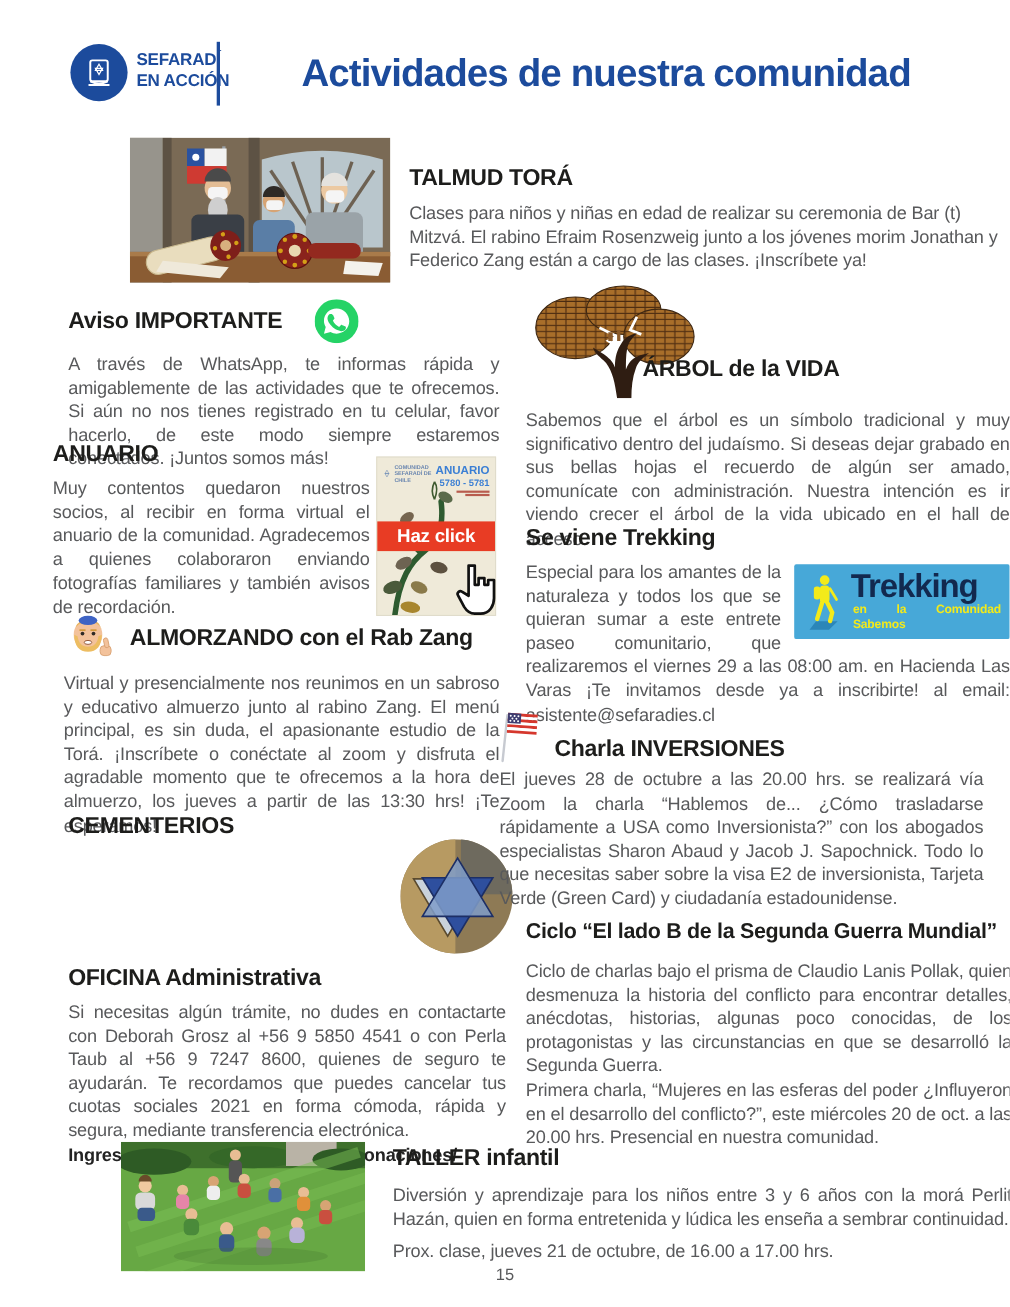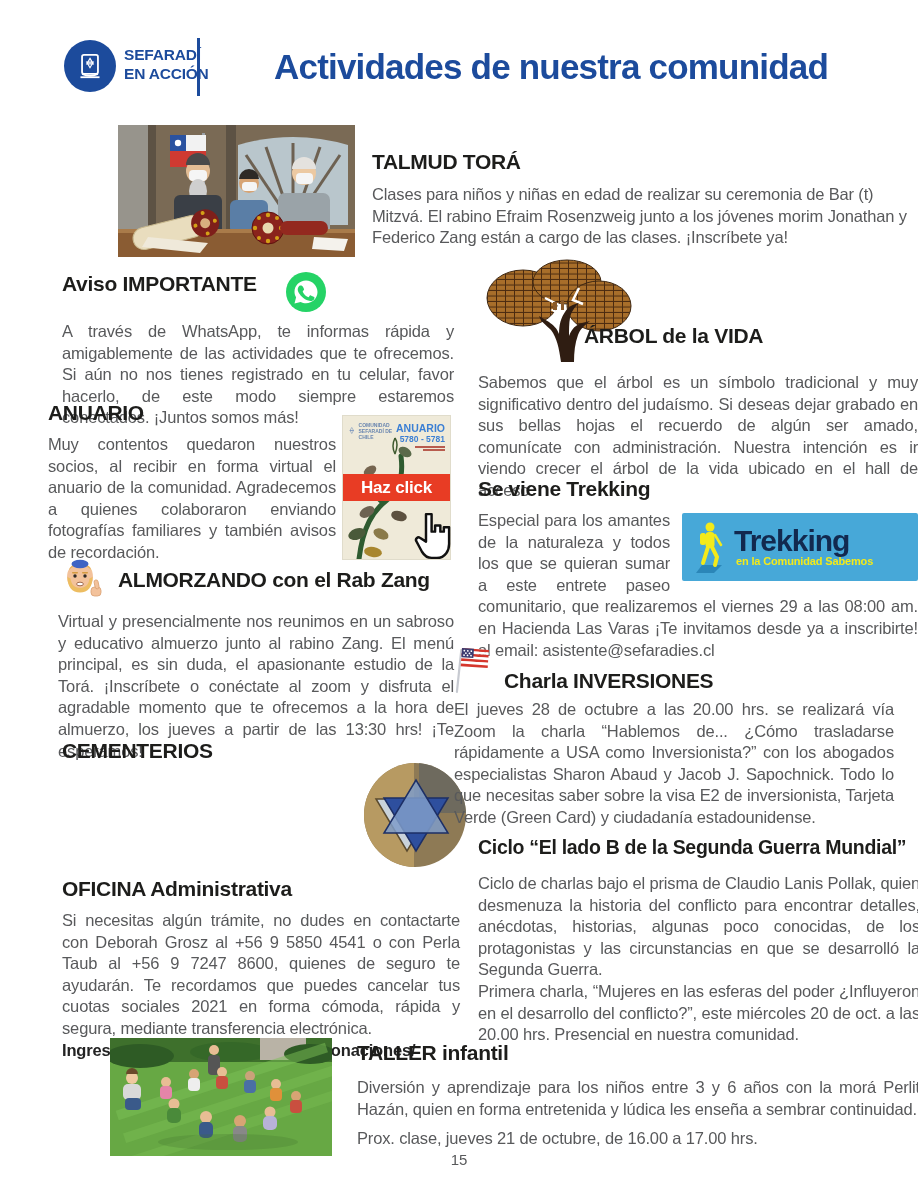--- a/index.html
+++ b/index.html
@@ -15,21 +15,21 @@
   
   .h2{font-size:21px;font-weight:700;color:#1d1d1b;letter-spacing:-0.3px;}
   .body{font-size:16.5px;line-height:1.31;color:#58595b;text-align:justify;letter-spacing:-0.15px;}
   .body.left{text-align:left;}
   .boldlink{font-weight:700;color:#232323;}
   
   .talmud-photo{left:118px;top:125px;width:237px;height:132px;overflow:hidden;}
   .talmud-text{left:372px;top:150px;width:545px;}
   .talmud-text .body{margin-top:10px;}
   .aviso{left:62px;top:272px;width:392px;}
-  .aviso-head{display:flex;gap:29px;}
+  .aviso-head{display:flex;align-items:center;gap:29px;}
   .aviso .body{margin-top:9px;}
   .anuario{left:48px;top:401px;width:403px;}
   .anuario .body{margin-top:9px;width:288px;}
   .anuario-cover{position:absolute;right:0;top:14px;width:107px;height:143px;background:#efead9;
                  border:1px solid #e0dccb;overflow:visible;}
   .cover-org{position:absolute;left:5px;top:7px;display:flex;gap:3px;width:52px;}
   .cover-org span{font-size:5px;line-height:1.15;color:#6b87b0;font-weight:700;}
   .cover-title{position:absolute;right:5px;top:6px;text-align:right;color:#3b7fd4;}
   .cover-title .t1{font-size:10.5px;font-weight:800;letter-spacing:0;}
   .cover-title .t2{font-size:8.5px;font-weight:800;}
@@ -48,21 +48,21 @@
   .cem-img{position:absolute;right:0;top:24px;width:102px;height:104px;}
   .oficina{left:62px;top:877px;width:398px;}
   .oficina .body{margin-top:9px;}
   .arbol{left:478px;top:258px;width:440px;}
   .arbol-hero{position:relative;height:104px;}
   .tree-svg{position:absolute;left:5px;top:0;}
   .arbol-hero .h2{position:absolute;left:106px;top:66px;}
   .arbol .body{margin-top:10px;}
   .trekking{left:478px;top:477px;width:440px;}
   .trekking .body{margin-top:9px;}
-  .trek-logo{float:right;width:236px;height:68px;margin:3px 0 8px 12px;background:#47a8d8;
+  .trek-logo{float:right;width:196px;height:68px;margin:3px 0 8px 12px;background:#47a8d8;
              border-radius:2px;display:flex;align-items:center;padding:0 8px 0 10px;box-sizing:border-box;gap:6px;}
   .trek-text .t1{font-size:30px;font-weight:800;color:#12294f;letter-spacing:-1px;line-height:1;}
   .trek-text .t2{font-size:11px;font-weight:700;color:#f3ea1a;margin:-2px 0 0 2px;}
   .charla{left:454px;top:645px;width:440px;}
   .charla-head{display:flex;align-items:flex-end;gap:10px;}
   .charla-head .h2{margin-bottom:2px;}
   .charla .body{margin-top:4px;}
   .ciclo{left:478px;top:836px;width:442px;}
   .ciclo .h2{font-size:19.5px;}
   .ciclo .body{margin-top:14px;}

